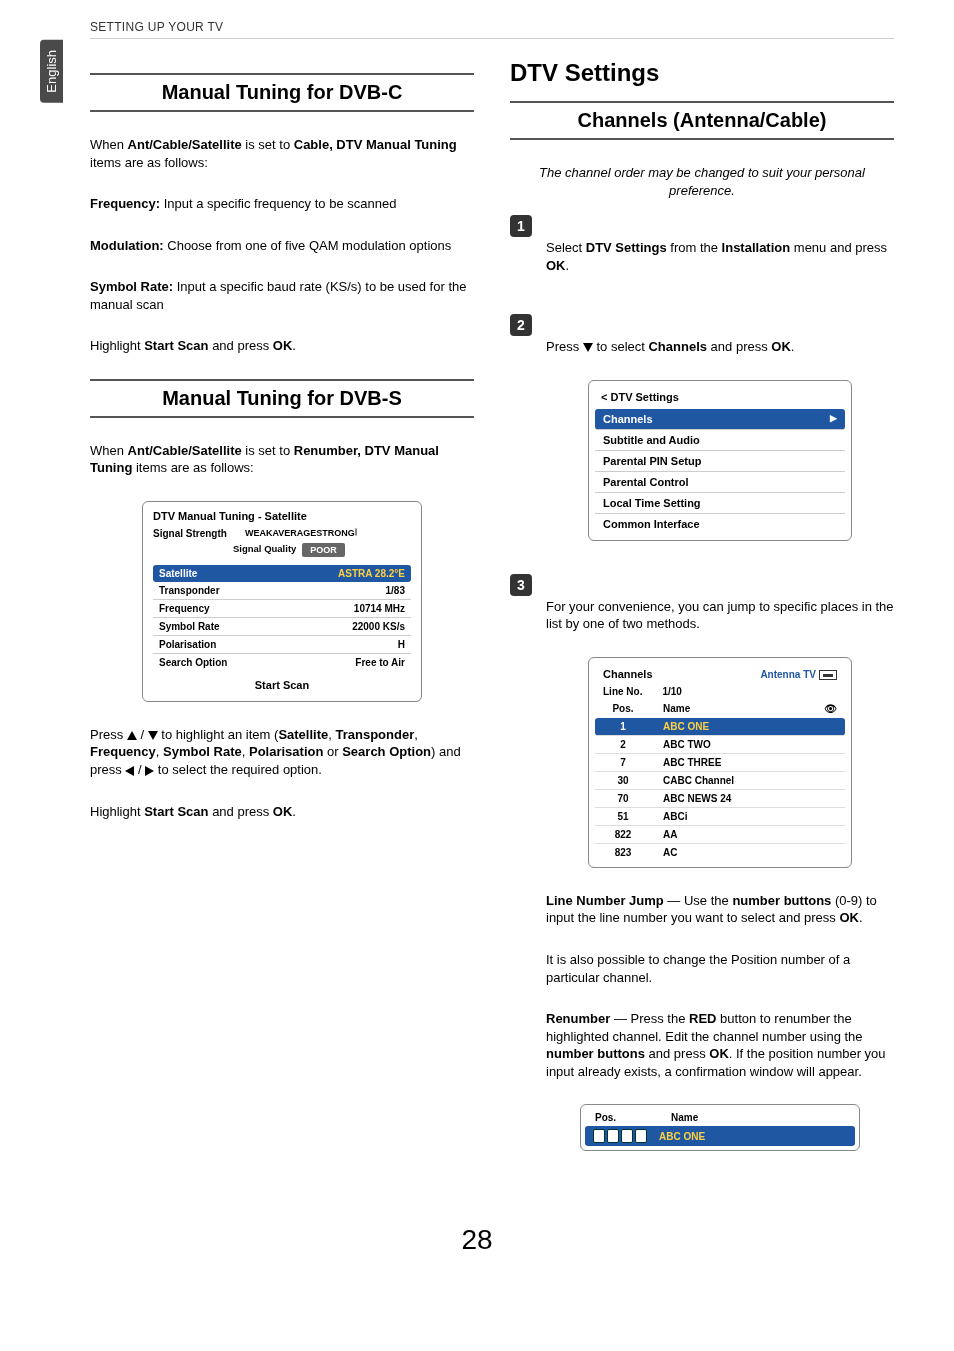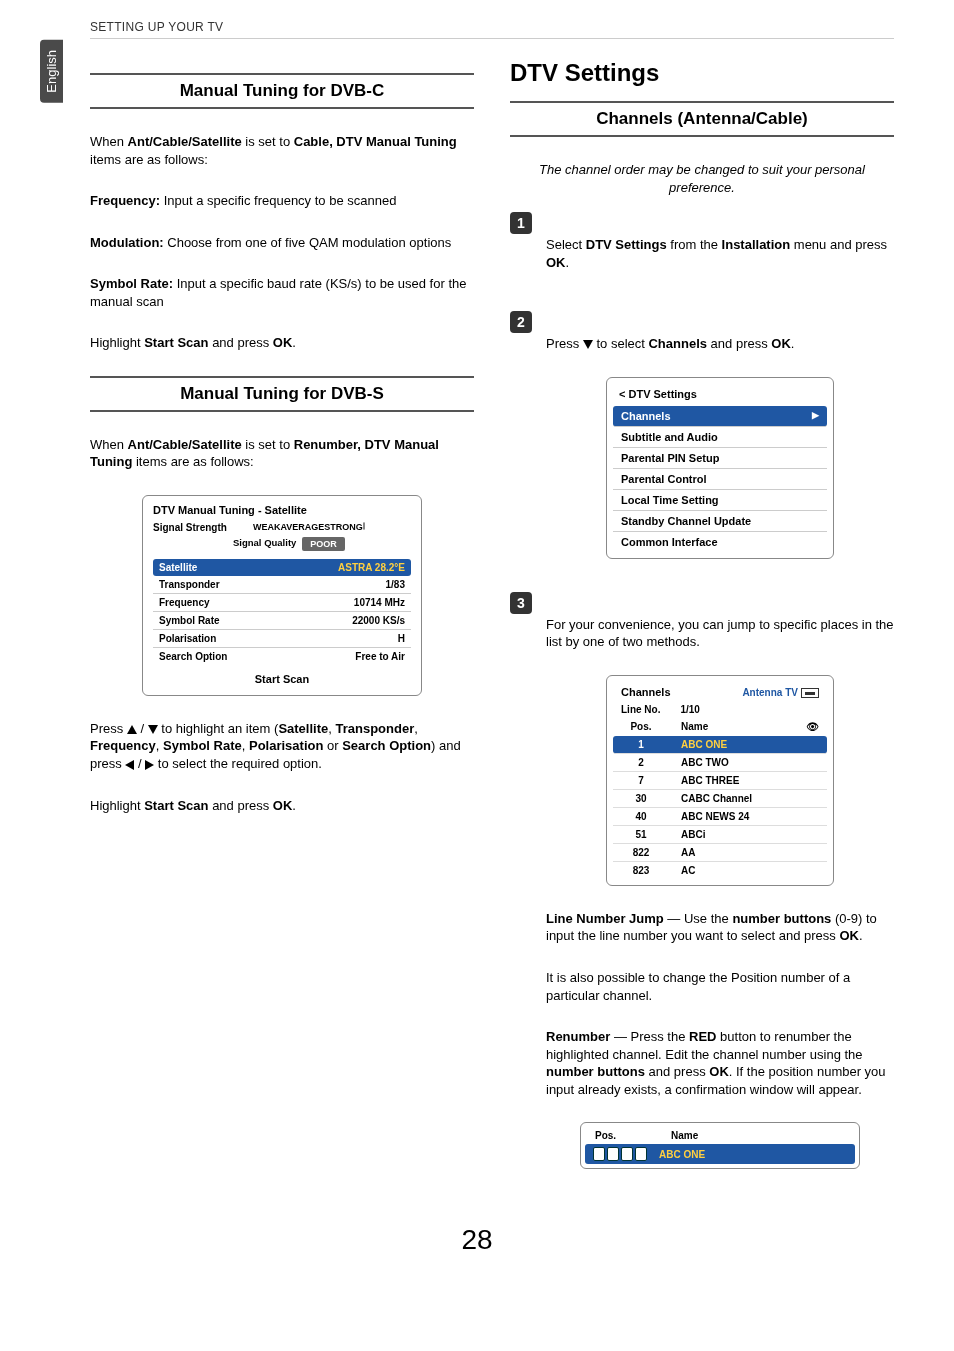--- a/index.html
+++ b/index.html
@@ -44,21 +44,21 @@
   }
   .col { flex: 1 1 0; }
 
   .band-heading {
     border-top: 2px solid #555;
     border-bottom: 2px solid #555;
     text-align: center;
     padding: 6px 0;
     margin: 14px 0 10px 0;
     font-weight: bold;
-    font-size: 17px;
+    font-size: 20px;
   }
   .h1-big {
     font-size: 24px;
     font-weight: bold;
     margin-bottom: 10px;
   }
   p { margin: 24px 0; line-height: 1.35; }
   .italic { font-style: italic; text-align: center; margin-bottom: 14px; }
 
   .step-num {
@@ -82,37 +82,37 @@
     border: 1px solid #888;
     border-radius: 6px;
     padding: 8px 10px 10px 10px;
     margin: 8px auto 10px auto;
     width: 280px;
     font-weight: bold;
     font-size: 10.5px;
     background: #fff;
   }
   .osd-title { font-size: 11px; margin-bottom: 6px; }
-  .osd-meter-row { display:flex; align-items:center; gap:14px; margin-bottom:4px;}
+  .osd-meter-row { display:flex; align-items:center; gap:6px; margin-bottom:4px;}
   .osd-meter-label { width: 86px; font-size:10px;}
   .osd-meter-scale { flex:1; display:flex; flex-direction:row; }
   .osd-meter-tags { display:flex; justify-content:space-between; font-size:9px; }
   .osd-bar { height:8px; background: linear-gradient(to right, #ccc 50%, #eee 50%); border:1px solid #888; border-radius:2px; }
   .osd-sq-row{ margin-left:80px; display:flex; align-items:flex-start; gap:6px; font-size:9.5px; margin-bottom:8px;}
   .osd-sq-badge { background:#666; color:#fff; padding:2px 8px; border-radius:2px; font-size:9px; }
   .osd-row {
     display:flex; justify-content:space-between; padding:3px 6px; font-size:10px;
     border-bottom:1px solid #ccc;
   }
   .osd-row.blue { background:#1f57a3; color:#fff; border-radius:3px; border-bottom:none; }
   .osd-row.blue .osd-val { color:#ffd040; }
   .osd-start { text-align:center; margin-top:8px; font-size:11px; }
 
   .osd-list-box {
-    border:1px solid #888; border-radius:6px; padding:6px; width:228px;
+    border:1px solid #888; border-radius:6px; padding:6px; width:264px;
     margin:17px auto; font-size:11px; font-weight:bold; background:#fff;
   }
   .osd-list-title { font-size:11px; margin:4px 6px 6px; }
   .osd-list-item { padding:4px 8px; border-bottom:1px solid #ccc; }
   .osd-list-item:last-child { border-bottom:none; }
   .osd-list-item.sel { background:#1f57a3; color:#fff; border-radius:3px; display:flex; justify-content:space-between; }
   .arrow-r { color:#fff; font-size:9px; }
 
   .osd-channels-head { display:flex; justify-content:space-between; align-items:center; padding:4px 8px; }
   .osd-channels-head .ant { color:#1f57a3; font-size:10px; }
@@ -244,21 +244,20 @@
         <div class="osd-list-box">
           <div class="osd-list-title">&lt; DTV Settings</div>
           <div class="osd-list-item sel">
                 <span>Channels</span>
                 <span class="arrow-r">▶</span>
               </div>
           <div class="osd-list-item">Subtitle and Audio</div>
           <div class="osd-list-item">Parental PIN Setup</div>
           <div class="osd-list-item">Parental Control</div>
           <div class="osd-list-item">Local Time Setting</div>
-          <div class="osd-list-item">Standby Channel Update</div>
           <div class="osd-list-item">Common Interface</div>
         </div>
       </div>
     </div>
 
     <div class="step-row">
       <div class="step-num">3</div>
       <div class="step-body">
         <p>For your convenience, you can jump to specific places in the list by one of two methods.</p>
 
@@ -288,21 +287,21 @@
               </div>
           <div class="osd-ch-row">
                 <span class="p">7</span>
                 <span>ABC THREE</span>
               </div>
           <div class="osd-ch-row">
                 <span class="p">30</span>
                 <span>CABC Channel</span>
               </div>
           <div class="osd-ch-row">
-                <span class="p">40</span>
+                <span class="p">70</span>
                 <span>ABC NEWS 24</span>
               </div>
           <div class="osd-ch-row">
                 <span class="p">51</span>
                 <span>ABCi</span>
               </div>
           <div class="osd-ch-row">
                 <span class="p">822</span>
                 <span>AA</span>
               </div>

